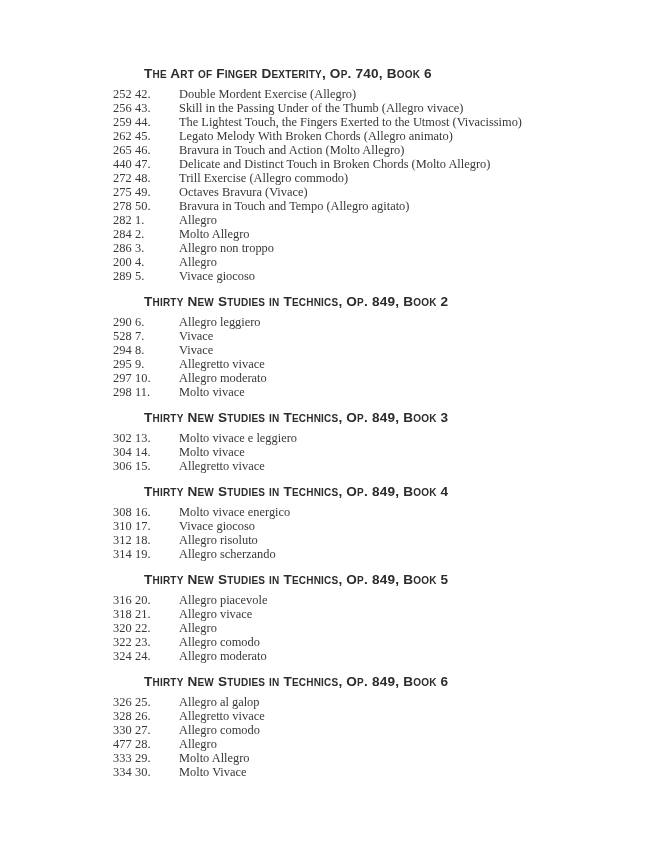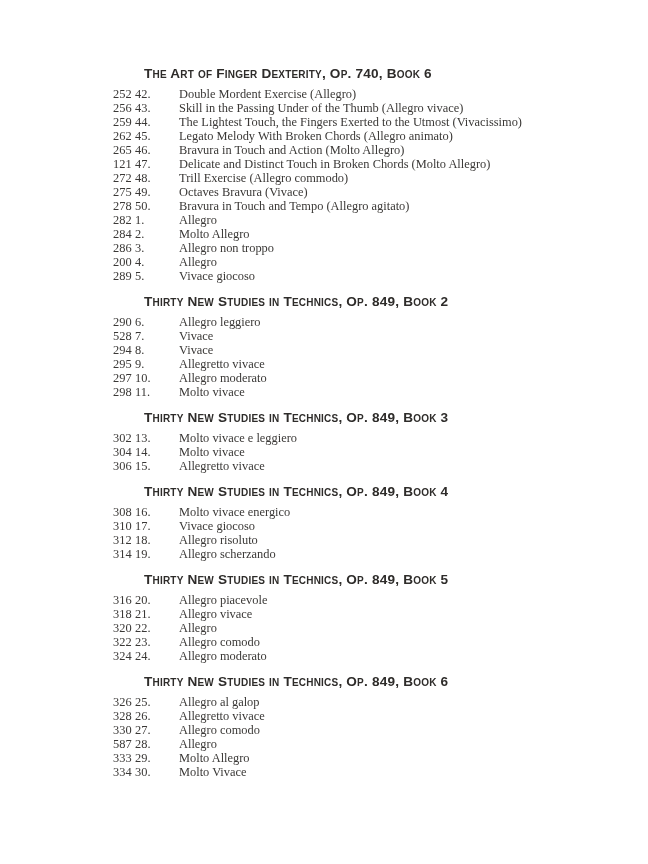--- a/index.html
+++ b/index.html
@@ -98,21 +98,21 @@
     <span class="ti">Legato Melody With Broken Chords (Allegro animato)</span>
   </div>
 
   <div class="row">
     <span class="pg">265</span>
     <span class="no">46.</span>
     <span class="ti">Bravura in Touch and Action (Molto Allegro)</span>
   </div>
 
   <div class="row">
-    <span class="pg">121</span>
+    <span class="pg">440</span>
     <span class="no">47.</span>
     <span class="ti">Delicate and Distinct Touch in Broken Chords (Molto Allegro)</span>
   </div>
 
   <div class="row">
     <span class="pg">272</span>
     <span class="no">48.</span>
     <span class="ti">Trill Exercise (Allegro commodo)</span>
   </div>
 
@@ -308,21 +308,21 @@
     <span class="ti">Allegretto vivace</span>
   </div>
 
   <div class="row">
     <span class="pg">330</span>
     <span class="no">27.</span>
     <span class="ti">Allegro comodo</span>
   </div>
 
   <div class="row">
-    <span class="pg">587</span>
+    <span class="pg">477</span>
     <span class="no">28.</span>
     <span class="ti">Allegro</span>
   </div>
 
   <div class="row">
     <span class="pg">333</span>
     <span class="no">29.</span>
     <span class="ti">Molto Allegro</span>
   </div>
 

